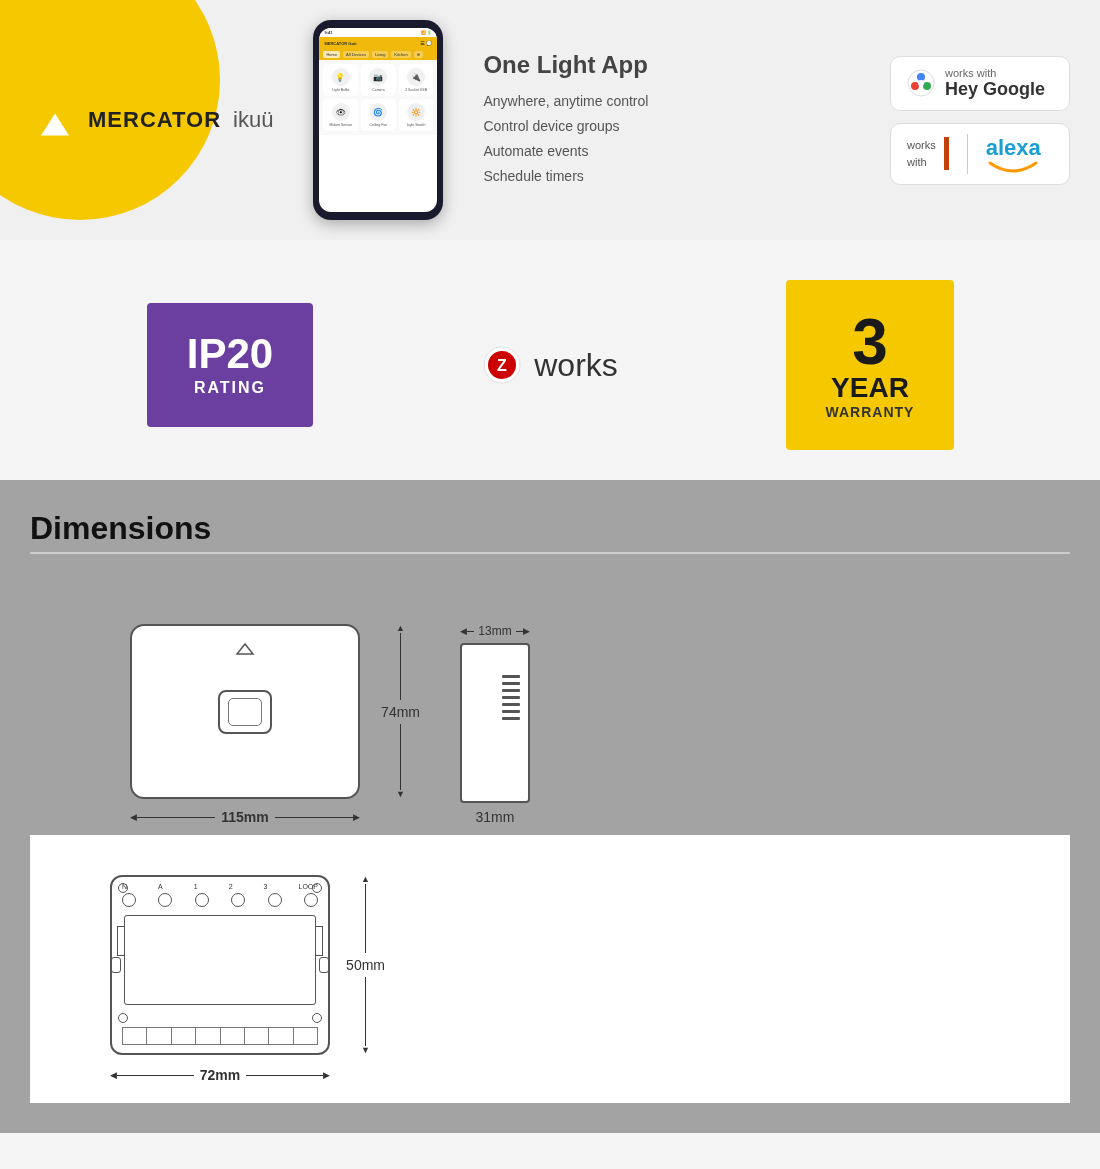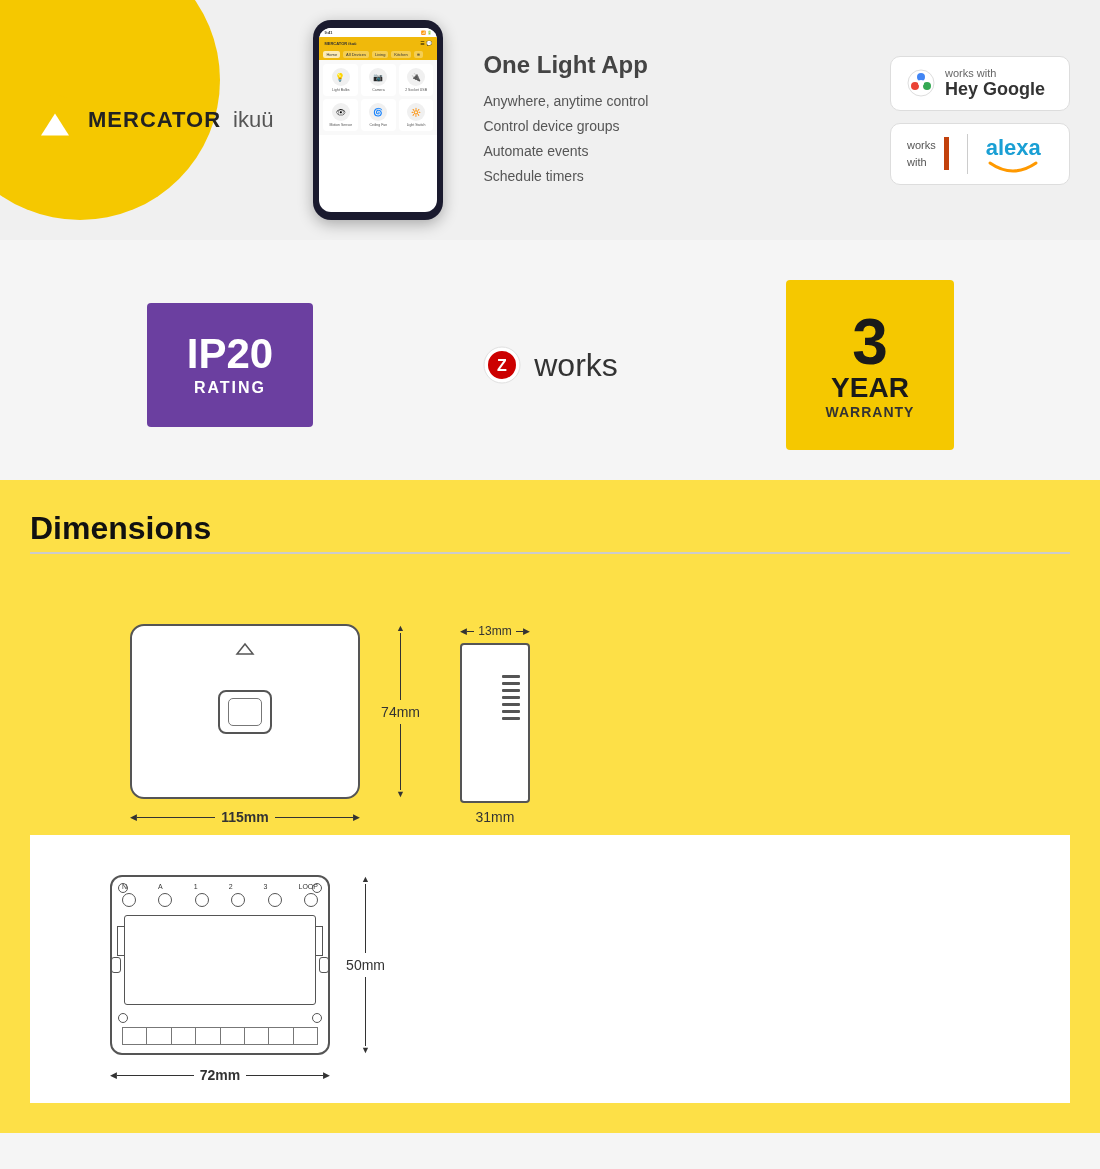--- a/index.html
+++ b/index.html
@@ -367,21 +367,21 @@
       width: 220px;
       height: 180px;
       border: 2px solid #555;
       border-radius: 12px;
       background: white;
       position: relative;
       overflow: hidden;
     }
 
     .diagrams-wrapper {
-      background: #fde047;
+      background: #a3a3a3;
       padding-bottom: 30px;
     }
 
     
     .zigbee-svg-icon {
       width: 40px;
       height: 40px;
     }
 
     .alexa-badge-left-text {

